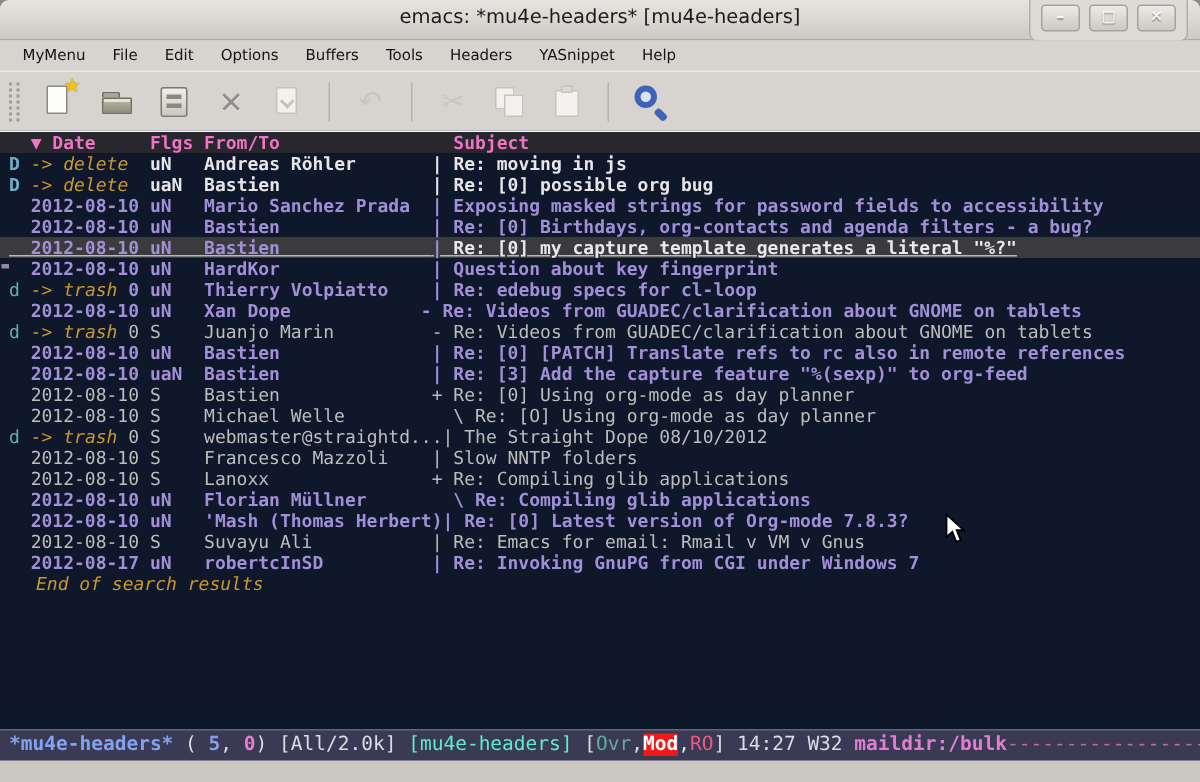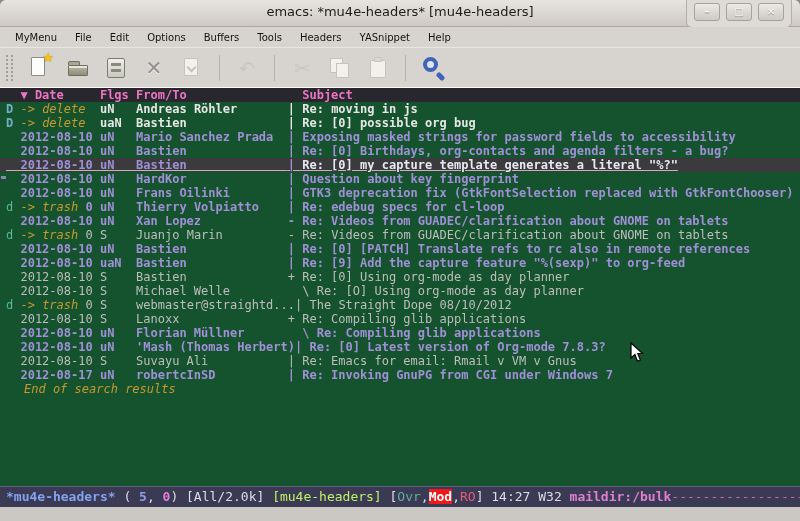--- a/index.html
+++ b/index.html
@@ -58,21 +58,21 @@
   .ic-glyph{font-size:19px;line-height:26px;text-align:center;color:#c9c6bf;}
   .ic-copy::before{left:3px;top:3px;width:13px;height:15px;background:#f2f1ed;border:1px solid #c6c3bc;}
   .ic-copy::after{left:9px;top:8px;width:13px;height:15px;background:#f2f1ed;border:1px solid #c6c3bc;}
   .ic-paste::before{left:5px;top:5px;width:16px;height:18px;background:#f2f1ed;border:1px solid #c6c3bc;border-radius:1px;}
   .ic-paste::after{left:9px;top:2px;width:8px;height:5px;background:#dcd9d3;border:1px solid #c6c3bc;border-radius:1px;}
   .ic-search::before{left:3px;top:2px;width:15px;height:15px;border:4px solid #3f63b8;border-radius:50%;background:#dce4f2;}
   .ic-search::after{left:18px;top:17px;width:5px;height:9px;background:#3f63b8;border-radius:2px;transform:rotate(-45deg);}
   
   #buffer{
     position:absolute;top:87px;left:0;width:800px;height:399px;
-    background:#14532d;border-top:1px solid #fbfaf8;
+    background:#0f172a;border-top:1px solid #fbfaf8;
     font-family:"DejaVu Sans Mono",monospace;font-size:12px;
     overflow:hidden;
   }
   .line,.row{white-space:pre;height:14px;line-height:14px;padding-left:6px;}
   #header-line{background:#27272d;color:#ee74c6;font-weight:bold;}
   .u{color:#a18fd8;font-weight:bold;}
   .r{color:#bdbdbd;}
   .m{color:#e6e6e6;font-weight:bold;}
   .gold{color:#c9992e;font-style:italic;font-weight:normal;}
   .markD{color:#6fb0c8;font-weight:bold;}
@@ -85,21 +85,21 @@
   
   #modeline{
     position:absolute;top:486px;left:0;width:800px;height:21px;
     background:#3a3a54;border-top:1px solid #63637f;
     font-family:"DejaVu Sans Mono",monospace;font-size:13px;line-height:20px;
     color:#dcdce6;white-space:pre;overflow:hidden;padding-left:6px;
   }
   .ml-blue{color:#82a3ef;font-weight:bold;}
   .ml-num5{color:#8e9bea;font-weight:bold;}
   .ml-num0{color:#e37fd0;font-weight:bold;}
-  .ml-tan{color:#bef264;}
+  .ml-tan{color:#5eead4;}
   .ml-teal{color:#5fb0a0;}
   .ml-mod{color:#ffffff;background:#f01818;font-weight:bold;}
   .ml-ro{color:#e85a80;}
   .ml-mag{color:#e07fd0;font-weight:bold;}
   .ml-dash{color:#c46a9a;}
   
   #bottom-strip{position:absolute;top:507px;left:0;width:800px;height:14px;background:#cbc7c2;}
   #mouse-cursor{position:absolute;left:630px;top:342px;}
 </style>
 </head>
@@ -147,29 +147,29 @@
 
   <div id="buffer">
     <div class="line" id="header-line">  ▼ Date     Flgs From/To                Subject</div>
     <div id="rows">
         <div class="row"><span class="markD">D</span><span class="m"> </span><span class="gold">-&gt; delete</span><span class="m">  </span><span class="m">uN   </span><span class="m">Andreas Röhler       </span><span class="m">| </span><span class="m">Re: moving in js</span></div>
         <div class="row"><span class="markD">D</span><span class="m"> </span><span class="gold">-&gt; delete</span><span class="m">  </span><span class="m">uaN  </span><span class="m">Bastien              </span><span class="m">| </span><span class="m">Re: [0] possible org bug</span></div>
         <div class="row"><span class="u">  2012-08-10 </span><span class="u">uN   </span><span class="u">Mario Sanchez Prada  </span><span class="u">| </span><span class="u">Exposing masked strings for password fields to accessibility</span></div>
         <div class="row"><span class="u">  2012-08-10 </span><span class="u">uN   </span><span class="u">Bastien              </span><span class="u">| </span><span class="u">Re: [0] Birthdays, org-contacts and agenda filters - a bug?</span></div>
         <div class="row current"><span class="u">  2012-08-10 </span><span class="u">uN   </span><span class="u">Bastien              </span><span class="u">| </span><span class="subj-current">Re: [0] my capture template generates a literal "%?"</span></div>
         <div class="row"><span class="u">  2012-08-10 </span><span class="u">uN   </span><span class="u">HardKor              </span><span class="u">| </span><span class="u">Question about key fingerprint</span></div>
-        <div class="row"><span class="u">  2012-08-10 </span><span class="u">uN   </span><span class="u">Frans Oilinki        </span><span class="u">| </span><span class="u">GTK3 deprecation fix (GtkFontSelection replaced with GtkFontChooser)</span></div>
         <div class="row"><span class="markd">d</span><span class="u"> </span><span class="gold">-&gt; trash</span><span class="u"> 0 </span><span class="u">uN   </span><span class="u">Thierry Volpiatto    </span><span class="u">| </span><span class="u">Re: edebug specs for cl-loop</span></div>
-        <div class="row"><span class="u">  2012-08-10 </span><span class="u">uN   </span><span class="u">Xan Lopez            </span><span class="u">- </span><span class="u">Re: Videos from GUADEC/clarification about GNOME on tablets</span></div>
+        <div class="row"><span class="u">  2012-08-10 </span><span class="u">uN   </span><span class="u">Xan Dope            </span><span class="u">- </span><span class="u">Re: Videos from GUADEC/clarification about GNOME on tablets</span></div>
         <div class="row"><span class="markd">d</span><span class="r"> </span><span class="gold">-&gt; trash</span><span class="r"> 0 </span><span class="r">S    </span><span class="r">Juanjo Marin         </span><span class="r">- </span><span class="r">Re: Videos from GUADEC/clarification about GNOME on tablets</span></div>
         <div class="row"><span class="u">  2012-08-10 </span><span class="u">uN   </span><span class="u">Bastien              </span><span class="u">| </span><span class="u">Re: [0] [PATCH] Translate refs to rc also in remote references</span></div>
-        <div class="row"><span class="u">  2012-08-10 </span><span class="u">uaN  </span><span class="u">Bastien              </span><span class="u">| </span><span class="u">Re: [9] Add the capture feature "%(sexp)" to org-feed</span></div>
+        <div class="row"><span class="u">  2012-08-10 </span><span class="u">uaN  </span><span class="u">Bastien              </span><span class="u">| </span><span class="u">Re: [3] Add the capture feature "%(sexp)" to org-feed</span></div>
         <div class="row"><span class="r">  2012-08-10 </span><span class="r">S    </span><span class="r">Bastien              </span><span class="r">+ </span><span class="r">Re: [0] Using org-mode as day planner</span></div>
         <div class="row"><span class="r">  2012-08-10 </span><span class="r">S    </span><span class="r">Michael Welle        </span><span class="r">  \ </span><span class="r">Re: [O] Using org-mode as day planner</span></div>
         <div class="row"><span class="markd">d</span><span class="r"> </span><span class="gold">-&gt; trash</span><span class="r"> 0 </span><span class="r">S    </span><span class="r">webmaster@straightd...</span><span class="r">| </span><span class="r">The Straight Dope 08/10/2012</span></div>
+        <div class="row"><span class="r">  2012-08-10 </span><span class="r">S    </span><span class="r">Francesco Mazzoli    </span><span class="r">| </span><span class="r">Slow NNTP folders</span></div>
         <div class="row"><span class="r">  2012-08-10 </span><span class="r">S    </span><span class="r">Lanoxx               </span><span class="r">+ </span><span class="r">Re: Compiling glib applications</span></div>
         <div class="row"><span class="u">  2012-08-10 </span><span class="u">uN   </span><span class="u">Florian Müllner      </span><span class="u">  \ </span><span class="u">Re: Compiling glib applications</span></div>
         <div class="row"><span class="u">  2012-08-10 </span><span class="u">uN   </span><span class="u">'Mash (Thomas Herbert)</span><span class="u">| </span><span class="u">Re: [0] Latest version of Org-mode 7.8.3?</span></div>
         <div class="row"><span class="r">  2012-08-10 </span><span class="r">S    </span><span class="r">Suvayu Ali           </span><span class="r">| </span><span class="r">Re: Emacs for email: Rmail v VM v Gnus</span></div>
         <div class="row"><span class="u">  2012-08-17 </span><span class="u">uN   </span><span class="u">robertcInSD          </span><span class="u">| </span><span class="u">Re: Invoking GnuPG from CGI under Windows 7</span></div>
       </div>
     <div class="line" id="end-line">End of search results</div>
   </div>
   <div id="fringe-mark"></div>
 

